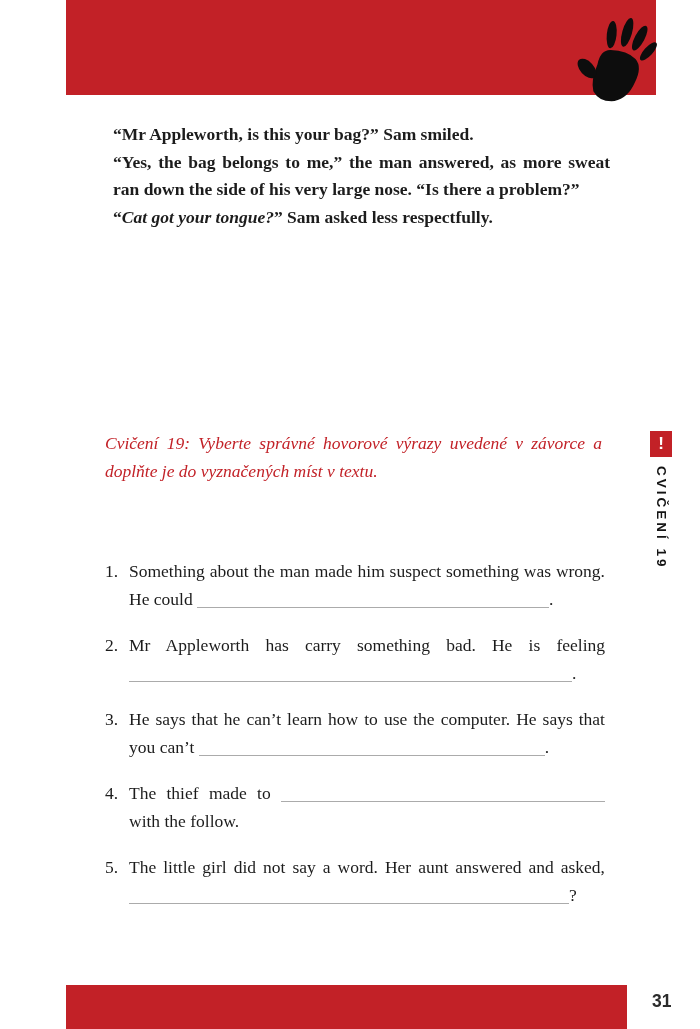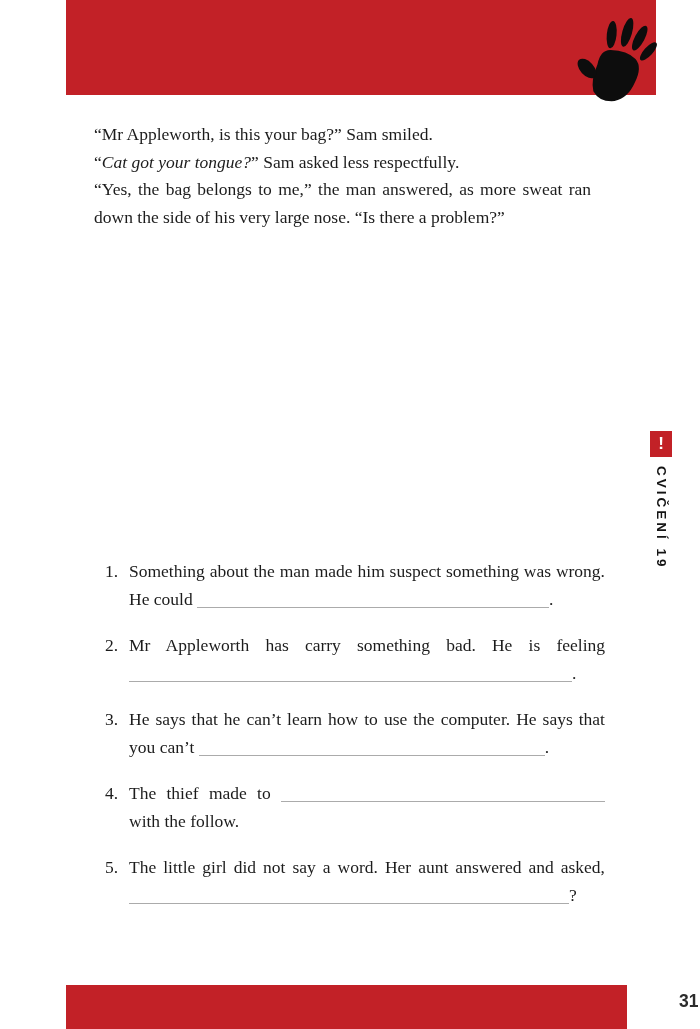--- a/index.html
+++ b/index.html
@@ -6,21 +6,21 @@
   * { margin:0; padding:0; box-sizing:border-box; }
   html,body { width:700px; height:1029px; }
   body {
     position:relative; background:#ffffff; overflow:hidden;
     font-family:"Liberation Serif", serif; color:var(--ink);
   }
   .top-banner { position:absolute; left:66px; top:0; width:590px; height:95px; background:var(--red); }
   .handprint { position:absolute; left:563px; top:14px; width:106px; height:106px; }
   .handprint svg { width:100%; height:100%; }
 
-  .story { position:absolute; left:94px; top:121px; width:497px; }
+  .story { position:absolute; left:113px; top:121px; width:497px;font-weight:bold; }
   .story p { font-size:17.5px; line-height:27.5px; text-align:justify; }
   .story em { font-style:italic; }
 
   .instruction-block {
     position:absolute; left:105px; top:430px; width:497px;
     color:var(--red); font-style:italic; font-size:17.5px; line-height:27.5px; text-align:justify;
   }
   .phrases { font-weight:bold; }
 
   .items { position:absolute; left:105px; top:558px; width:500px; }
@@ -45,21 +45,21 @@
   }
   .vert-label {
     margin-top:9px; writing-mode:vertical-rl;
     font-family:"Liberation Sans", sans-serif; font-weight:bold; font-size:13.5px;
     letter-spacing:3px; color:#141414;
   }
 
   .bottom-bar { position:absolute; left:66px; top:985px; width:561px; height:44px; background:var(--red); }
   .page-num {
     position:absolute; left:652px; top:991px;
-    font-family:"Liberation Sans", sans-serif; font-weight:bold; font-size:17.5px; color:#2c2c2c;margin-left:27px;
+    font-family:"Liberation Sans", sans-serif; font-weight:bold; font-size:17.5px; color:#2c2c2c;
   }
 </style>
 </head>
 <body>
 
 <div class="top-banner"></div>
 
 <div class="handprint">
   <svg viewBox="0 0 100 100" aria-hidden="true">
     <g fill="#0d0d0d" transform="rotate(20 50 55)">
@@ -68,25 +68,26 @@
       <ellipse cx="34" cy="23" rx="4.6" ry="13" transform="rotate(-14 34 23)"></ellipse>
       <ellipse cx="47" cy="16" rx="4.6" ry="14" transform="rotate(-4 47 16)"></ellipse>
       <ellipse cx="60" cy="17" rx="4.6" ry="13" transform="rotate(8 60 17)"></ellipse>
       <ellipse cx="72" cy="26" rx="4.2" ry="11" transform="rotate(22 72 26)"></ellipse>
     </g>
   </svg>
 </div>
 
 <div class="story">
     <p><span>“Mr Appleworth, is this your bag?” Sam smiled.</span></p>
+    <p><span>“Yes, the bag belongs to me,” the man answered, as more sweat ran down the side of his very large nose. “Is there a problem?”</span></p>
     <p><span>“</span><em>Cat got your tongue?</em><span>” Sam asked less respectfully.</span></p>
-    <p><span>“Yes, the bag belongs to me,” the man answered, as more sweat ran down the side of his very large nose. “Is there a problem?”</span></p>
   </div>
 
 <div class="instruction-block">
+  <div>Cvičení 19: Vyberte správné hovorové výrazy uvedené v závorce a doplňte je do vyznačených míst v textu.</div>
 </div>
 
 <div class="items">
     <div class="ex-item">
       <span class="ex-num">1.</span>
       <div class="ex-body"><span>Something about the man made him suspect something was wrong. He could </span><span class="blank blank-1"></span><span>.</span></div>
     </div>
     <div class="ex-item">
       <span class="ex-num">2.</span>
       <div class="ex-body"><span>Mr Appleworth has carry something bad. He is feeling </span><span class="blank blank-2"></span><span>.</span></div>

